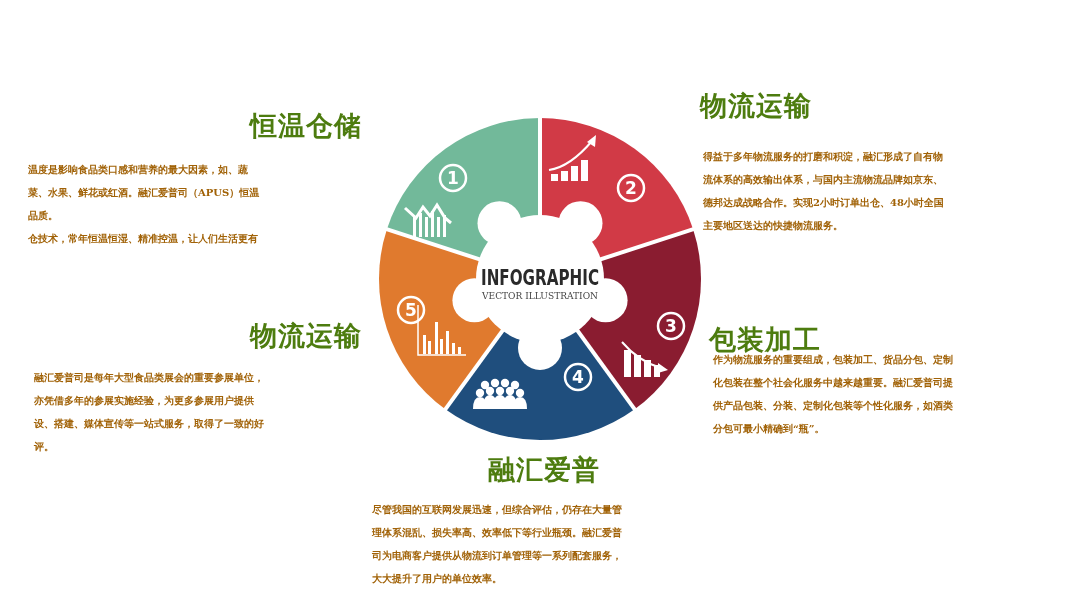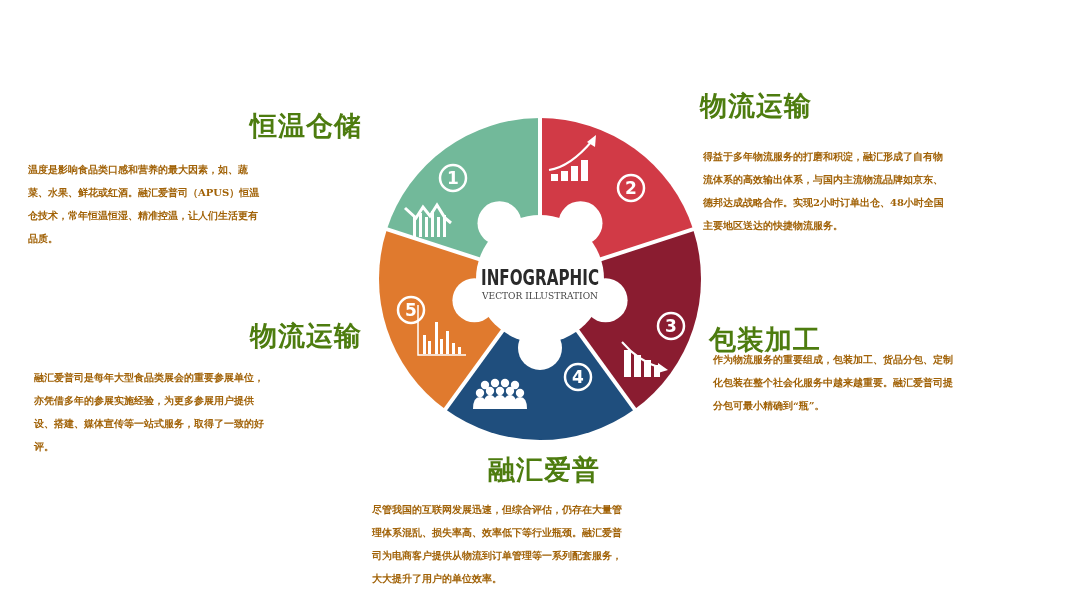--- a/index.html
+++ b/index.html
@@ -14,22 +14,22 @@
   #wheel svg { width: 340px; height: 340px; display: block; }
 </style>
 </head>
 <body>
 
 <div>
   <div class="title r" style="left:180px; top:108px; width:182px;">恒温仓储</div>
   <div class="body" style="left:28px; top:158px; width:345px;">
     <div>温度是影响食品类口感和营养的最大因素，如、蔬</div>
     <div>菜、水果、鲜花或红酒。融汇爱普司（APUS）恒温</div>
+    <div>品质。</div>
     <div>仓技术，常年恒温恒湿、精准控温，让人们生活更有</div>
-    <div>品质。</div>
   </div>
 </div>
 
 <div>
   <div class="title" style="left:700px; top:88px;">物流运输</div>
   <div class="body" style="left:703px; top:145px; width:370px;">
     <div>得益于多年物流服务的打磨和积淀，融汇形成了自有物</div>
     <div>流体系的高效输出体系，与国内主流物流品牌如京东、</div>
     <div>德邦达成战略合作。实现2小时订单出仓、48小时全国</div>
     <div>主要地区送达的快捷物流服务。</div>
@@ -44,20 +44,21 @@
     <div>设、搭建、媒体宣传等一站式服务，取得了一致的好</div>
     <div>评。</div>
   </div>
 </div>
 
 <div>
   <div class="title" style="left:709px; top:322px;text-align:right;">包装加工</div>
   <div class="body" style="left:713px; top:348px; width:360px;">
     <div>作为物流服务的重要组成，包装加工、货品分包、定制</div>
     <div>化包装在整个社会化服务中越来越重要。融汇爱普司提</div>
+    <div>供产品包装、分装、定制化包装等个性化服务，如酒类</div>
     <div>分包可最小精确到“瓶”。</div>
   </div>
 </div>
 
 <div>
   <div class="title" style="left:488px; top:452px;">融汇爱普</div>
   <div class="body" style="left:372px; top:498px; width:380px;">
     <div>尽管我国的互联网发展迅速，但综合评估，仍存在大量管</div>
     <div>理体系混乱、损失率高、效率低下等行业瓶颈。融汇爱普</div>
     <div>司为电商客户提供从物流到订单管理等一系列配套服务，</div>

